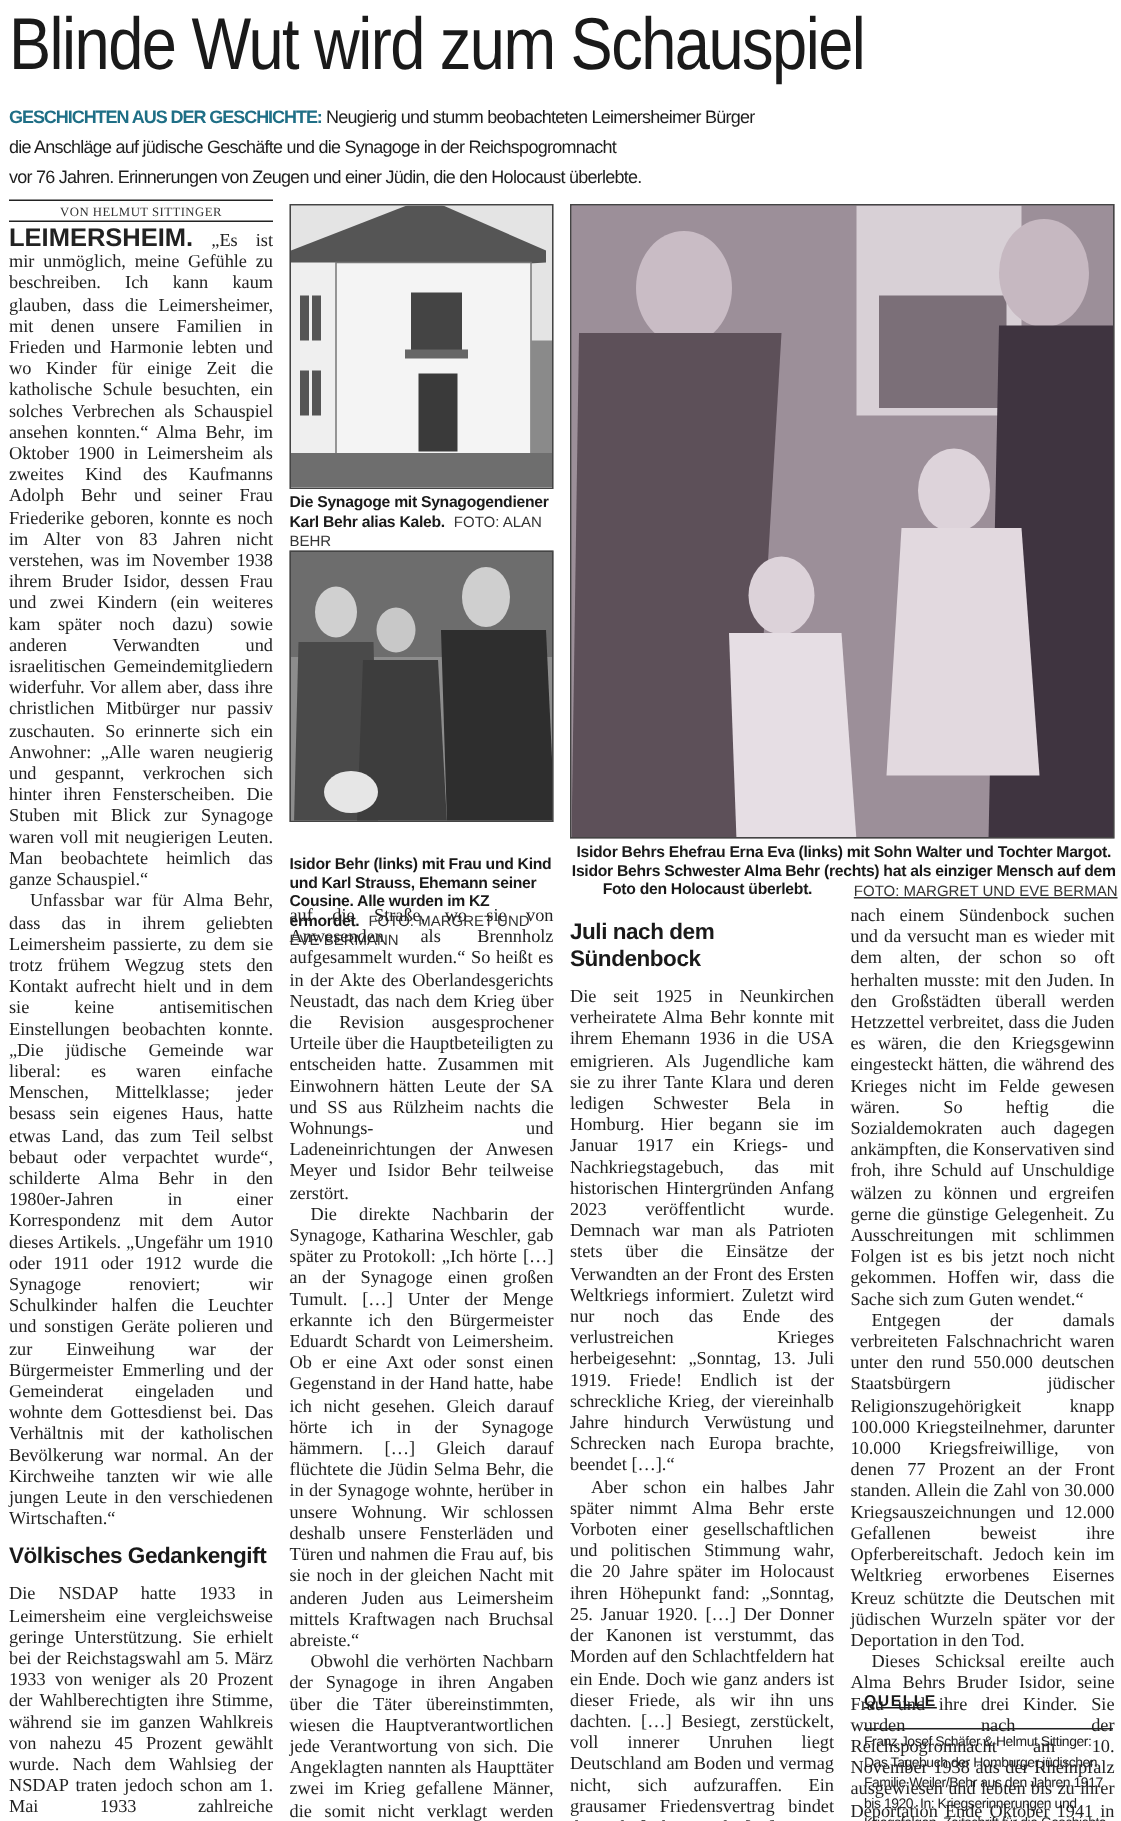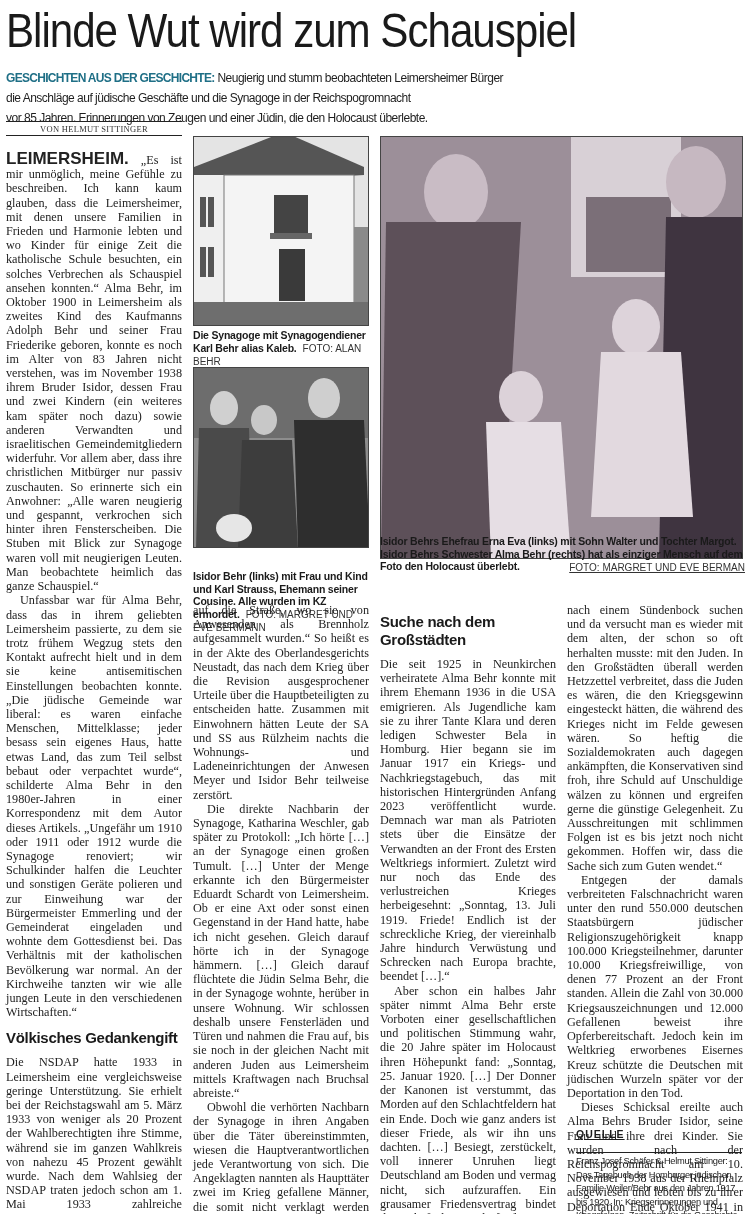--- a/index.html
+++ b/index.html
@@ -18,21 +18,21 @@
     color: #1e1e1e; letter-spacing: -0.5px;
   }
   .deck .kicker { color: #1f6f86; font-weight: bold; letter-spacing: -0.7px; }
 
   .col { position: absolute; font-family: "Liberation Serif", serif; font-size: 12.2px; line-height: 14.2px; color: #222; text-align: justify; hyphens: manual; }
   .col p { text-indent: 14px; }
   .col p.noindent { text-indent: 0; }
   .col p + p { margin-top: 0; }
 
   .byline {
-    position: absolute; left: 6px; top: 121px; width: 176px;
+    position: absolute; left: 6px; top: 133px; width: 176px;
     border-top: 1px solid #222; border-bottom: 1px solid #222;
     font-family: "Liberation Serif", serif; font-size: 8.5px; text-align: center;
     letter-spacing: 0.3px; padding: 2px 0 1px 0; color: #333;
   }
   .dateline { font-family: "Liberation Sans", sans-serif; font-weight: bold; font-size: 17px; }
 
   .subhead {
     font-family: "Liberation Sans", sans-serif; font-weight: bold; font-size: 15px;
     line-height: 18px; margin: 10px 0 8px 0; text-indent: 0 !important; text-align: left; color: #1a1a1a;
     letter-spacing: -0.3px;
@@ -56,21 +56,21 @@
 <body>
 
 <h1 class="headline">Blinde Wut wird zum Schauspiel</h1>
 
 <div class="deck">
   <div>
     <span class="kicker">GESCHICHTEN AUS DER GESCHICHTE:</span>
     <span>Neugierig und stumm beobachteten Leimersheimer Bürger</span>
   </div>
   <div>die Anschläge auf jüdische Geschäfte und die Synagoge in der Reichspogromnacht</div>
-  <div>vor 85 Jahren. Erinnerungen von Zeugen und einer Jüdin, die den Holocaust überlebte.</div>
+  <div>vor 76 Jahren. Erinnerungen von Zeugen und einer Jüdin, die den Holocaust überlebte.</div>
 </div>
 
 <div class="byline">VON HELMUT SITTINGER</div>
 
 <div class="col" style="left:6px; top:152px; width:176px;">
   <p class="noindent"><span class="dateline">LEIMERSHEIM.</span> <span>„Es ist mir unmöglich, meine Gefühle zu beschreiben. Ich kann kaum glauben, dass die Leimersheimer, mit denen unsere Familien in Frieden und Harmonie lebten und wo Kinder für einige Zeit die katholische Schule besuchten, ein solches Verbrechen als Schauspiel ansehen konnten.“ Alma Behr, im Oktober 1900 in Leimersheim als zweites Kind des Kaufmanns Adolph Behr und seiner Frau Friederike geboren, konnte es noch im Alter von 83 Jahren nicht verstehen, was im November 1938 ihrem Bruder Isidor, dessen Frau und zwei Kindern (ein weiteres kam später noch dazu) sowie anderen Verwandten und israelitischen Gemeindemitgliedern widerfuhr. Vor allem aber, dass ihre christlichen Mitbürger nur passiv zuschauten. So erinnerte sich ein Anwohner: „Alle waren neugierig und gespannt, verkrochen sich hinter ihren Fensterscheiben. Die Stuben mit Blick zur Synagoge waren voll mit neugierigen Leuten. Man beobachtete heimlich das ganze Schauspiel.“</span></p>
   <p>Unfassbar war für Alma Behr, dass das in ihrem geliebten Leimersheim passierte, zu dem sie trotz frühem Wegzug stets den Kontakt aufrecht hielt und in dem sie keine antisemitischen Einstellungen beobachten konnte. „Die jüdische Gemeinde war liberal: es waren einfache Menschen, Mittelklasse; jeder besass sein eigenes Haus, hatte etwas Land, das zum Teil selbst bebaut oder verpachtet wurde“, schilderte Alma Behr in den 1980er-Jahren in einer Korrespondenz mit dem Autor dieses Artikels. „Ungefähr um 1910 oder 1911 oder 1912 wurde die Synagoge renoviert; wir Schulkinder halfen die Leuchter und sonstigen Geräte polieren und zur Einweihung war der Bürgermeister Emmerling und der Gemeinderat eingeladen und wohnte dem Gottesdienst bei. Das Verhältnis mit der katholischen Bevölkerung war normal. An der Kirchweihe tanzten wir wie alle jungen Leute in den verschiedenen Wirtschaften.“</p>
   <div class="subhead">Völkisches Gedankengift</div>
   <p class="noindent">Die NSDAP hatte 1933 in Leimersheim eine vergleichsweise geringe Unterstützung. Sie erhielt bei der Reichstagswahl am 5. März 1933 von weniger als 20 Prozent der Wahlberechtigten ihre Stimme, während sie im ganzen Wahlkreis von nahezu 45 Prozent gewählt wurde. Nach dem Wahlsieg der NSDAP traten jedoch schon am 1. Mai 1933 zahlreiche Leimersheimer der Partei bei, darunter auch die beiden Männer, die in den 1930er- und 40er-Jahren als Bürgermeister Einfluss auf die Bevölkerung nahmen. Das „völkische“, nationalistische und antisemitische Denken breitete sich wie Gift aus, das Angst erzeugte oder – und gerade die Jugend – mitriss. Dennoch waren es nur ein paar wenige Aktive, die vor 85 Jahren entfesselt gegen jüdische Geschäfte und die Synagoge in Leimersheim loszogen und Zerstörung anrichteten.</p>
 
@@ -122,32 +122,32 @@
     <ellipse cx="75" cy="55" rx="32" ry="38" fill="#c9bcc5"></ellipse>
     <path d="M5,85 L140,85 L120,423 L0,423 Z" fill="#5d5059"></path>
     <ellipse cx="315" cy="45" rx="30" ry="36" fill="#c6b8c1"></ellipse>
     <path d="M285,80 L363,80 L363,423 L278,423 Z" fill="#3f3440"></path>
     <ellipse cx="255" cy="190" rx="24" ry="28" fill="#ddd3da"></ellipse>
     <path d="M220,215 L300,215 L312,380 L210,380 Z" fill="#e2d9df"></path>
     <ellipse cx="140" cy="260" rx="22" ry="26" fill="#dcd2d9"></ellipse>
     <path d="M105,285 L180,285 L190,423 L110,423 Z" fill="#e6dee4"></path>
   </svg>
 </div>
-<div class="caption" style="left:380px; top:535px; width:365px;">
+<div class="caption" style="left:380px; top:562px; width:365px;text-align:center;">
   <span>Isidor Behrs Ehefrau Erna Eva (links) mit Sohn Walter und Tochter Margot. Isidor Behrs Schwester Alma Behr (rechts) hat als einziger Mensch auf dem Foto den Holocaust überlebt.</span><span class="credit" style="float:right; margin-top:2px;text-decoration:underline;">FOTO: MARGRET UND EVE BERMAN</span>
 </div>
 
 <div class="col" style="left:193px; top:603px; width:176px;">
   <p class="noindent">auf die Straße, wo sie von Anwesenden als Brennholz aufgesammelt wurden.“ So heißt es in der Akte des Oberlandesgerichts Neustadt, das nach dem Krieg über die Revision ausgesprochener Urteile über die Hauptbeteiligten zu entscheiden hatte. Zusammen mit Einwohnern hätten Leute der SA und SS aus Rülzheim nachts die Wohnungs- und Ladeneinrichtungen der Anwesen Meyer und Isidor Behr teilweise zerstört.</p>
   <p>Die direkte Nachbarin der Synagoge, Katharina Weschler, gab später zu Protokoll: „Ich hörte […] an der Synagoge einen großen Tumult. […] Unter der Menge erkannte ich den Bürgermeister Eduardt Schardt von Leimersheim. Ob er eine Axt oder sonst einen Gegenstand in der Hand hatte, habe ich nicht gesehen. Gleich darauf hörte ich in der Synagoge hämmern. […] Gleich darauf flüchtete die Jüdin Selma Behr, die in der Synagoge wohnte, herüber in unsere Wohnung. Wir schlossen deshalb unsere Fensterläden und Türen und nahmen die Frau auf, bis sie noch in der gleichen Nacht mit anderen Juden aus Leimersheim mittels Kraftwagen nach Bruchsal abreiste.“</p>
   <p>Obwohl die verhörten Nachbarn der Synagoge in ihren Angaben über die Täter übereinstimmten, wiesen die Hauptverantwortlichen jede Verantwortung von sich. Die Angeklagten nannten als Haupttäter zwei im Krieg gefallene Männer, die somit nicht verklagt werden konnten. Im Vernehmungsprotokoll heißt es frustriert: „Niemand will mehr etwas wissen. Die meisten Leute haben Angst, wenn sie etwas sagen.“ Fazit: Wie in den meisten Prozessen gegen die Hauptbeteiligten bei der „Reichskristallnacht“ fielen die Urteile milde aus. Da die im Kriege nicht getöteten Männer für den Wiederaufbau gebraucht wurden, wusch man bekanntermaßen die allermeisten Parteimitglieder in den „Entnazifizierungsver-</p>
 </div>
 
 <div class="col" style="left:380px; top:603px; width:176px;">
-  <div class="subhead">Suche nach dem Großstädten</div>
+  <div class="subhead">Juli nach dem Sündenbock</div>
   <p class="noindent">Die seit 1925 in Neunkirchen verheiratete Alma Behr konnte mit ihrem Ehemann 1936 in die USA emigrieren. Als Jugendliche kam sie zu ihrer Tante Klara und deren ledigen Schwester Bela in Homburg. Hier begann sie im Januar 1917 ein Kriegs- und Nachkriegstagebuch, das mit historischen Hintergründen Anfang 2023 veröffentlicht wurde. Demnach war man als Patrioten stets über die Einsätze der Verwandten an der Front des Ersten Weltkriegs informiert. Zuletzt wird nur noch das Ende des verlustreichen Krieges herbeigesehnt: „Sonntag, 13. Juli 1919. Friede! Endlich ist der schreckliche Krieg, der viereinhalb Jahre hindurch Verwüstung und Schrecken nach Europa brachte, beendet […].“</p>
   <p>Aber schon ein halbes Jahr später nimmt Alma Behr erste Vorboten einer gesellschaftlichen und politischen Stimmung wahr, die 20 Jahre später im Holocaust ihren Höhepunkt fand: „Sonntag, 25. Januar 1920. […] Der Donner der Kanonen ist verstummt, das Morden auf den Schlachtfeldern hat ein Ende. Doch wie ganz anders ist dieser Friede, als wir ihn uns dachten. […] Besiegt, zerstückelt, voll innerer Unruhen liegt Deutschland am Boden und vermag nicht, sich aufzuraffen. Ein grausamer Friedensvertrag bindet dem Fleiß die Hände […] Keiner will mehr arbeiten.“</p>
 
 </div>
 
 <div class="col" style="left:567px; top:603px; width:176px;">
   <p class="noindent">nach einem Sündenbock suchen und da versucht man es wieder mit dem alten, der schon so oft herhalten musste: mit den Juden. In den Großstädten überall werden Hetzzettel verbreitet, dass die Juden es wären, die den Kriegsgewinn eingesteckt hätten, die während des Krieges nicht im Felde gewesen wären. So heftig die Sozialdemokraten auch dagegen ankämpften, die Konservativen sind froh, ihre Schuld auf Unschuldige wälzen zu können und ergreifen gerne die günstige Gelegenheit. Zu Ausschreitungen mit schlimmen Folgen ist es bis jetzt noch nicht gekommen. Hoffen wir, dass die Sache sich zum Guten wendet.“</p>
   <p>Entgegen der damals verbreiteten Falschnachricht waren unter den rund 550.000 deutschen Staatsbürgern jüdischer Religionszugehörigkeit knapp 100.000 Kriegsteilnehmer, darunter 10.000 Kriegsfreiwillige, von denen 77 Prozent an der Front standen. Allein die Zahl von 30.000 Kriegsauszeichnungen und 12.000 Gefallenen beweist ihre Opferbereitschaft. Jedoch kein im Weltkrieg erworbenes Eisernes Kreuz schützte die Deutschen mit jüdischen Wurzeln später vor der Deportation in den Tod.</p>
   <p>Dieses Schicksal ereilte auch Alma Behrs Bruder Isidor, seine Frau und ihre drei Kinder. Sie wurden nach der Reichspogromnacht am 10. November 1938 aus der Rheinpfalz ausgewiesen und lebten bis zu ihrer Deportation Ende Oktober 1941 in Köln, wo Isidor beim Rheinbau arbeiten musste. Die Familie kam zunächst ins Ghetto Litzmannstadt und wurde im KZ Chelmno ermordet.</p>
 </div>

